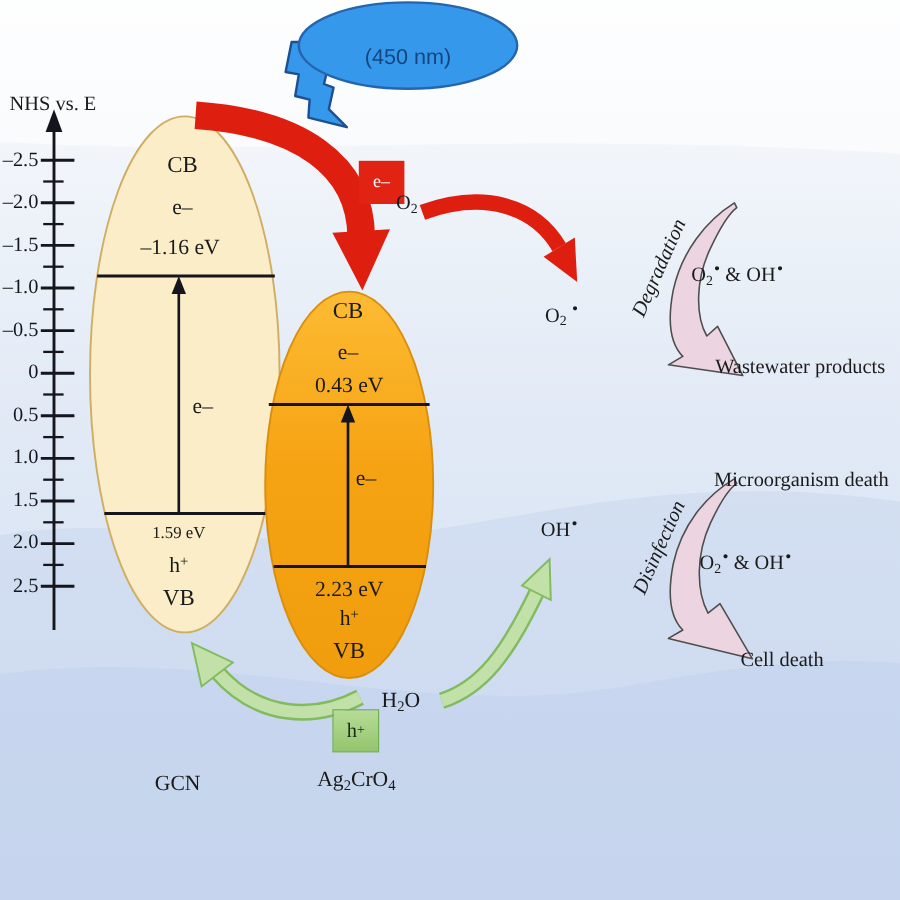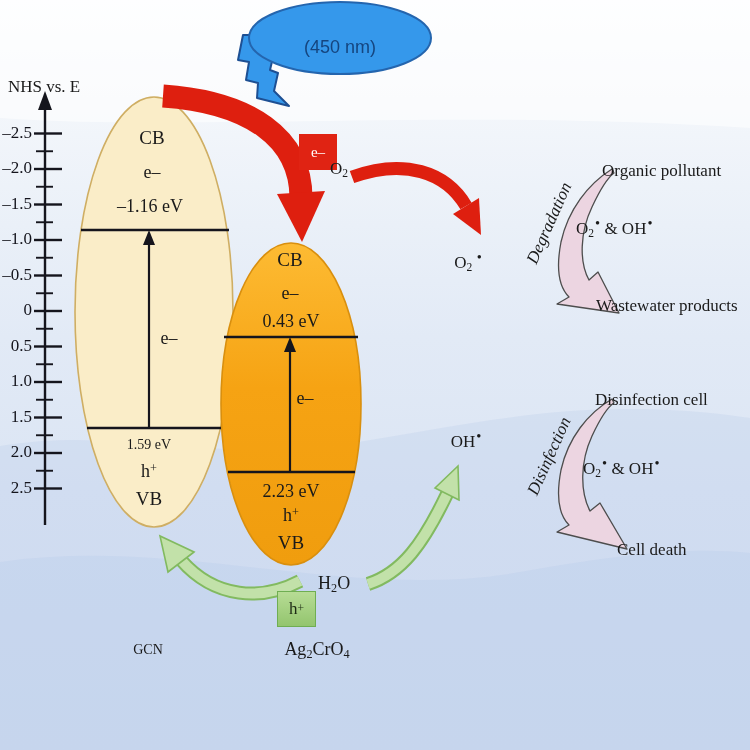--- a/index.html
+++ b/index.html
@@ -140,26 +140,25 @@
   <div class="t ctr" style="left:339px;top:159px;font-size:17px;"><span>O</span><sub class="sb">2</sub></div>
   <div class="t ctr" style="left:468px;top:253px;font-size:17px;"><span>O</span><sub class="sb">2</sub> <sup class="dot">•</sup></div>
 
   <div id="h-box">
       <span>h</span>
       <sup class="sp">+</sup>
     </div>
   <div class="t" style="left:318px;top:573px;font-size:18px;"><span>H</span><sub class="sb">2</sub><span>O</span></div>
   <div class="t ctr" style="left:466px;top:432px;font-size:17px;"><span>OH</span><sup class="dot">•</sup></div>
 
-  <div class="t" style="left:602px;top:161px;font-size:17px;">Organic pollutant</div>
   <div class="t rot" style="left:549px;top:223px;font-size:17px;">Degradation</div>
   <div class="t" style="left:576px;top:219px;font-size:17px;"><span>O</span><sub class="sb">2</sub><sup class="dot">•</sup><span> &amp; OH</span><sup class="dot">•</sup></div>
   <div class="t" style="left:596px;top:296px;font-size:17px;">Wastewater products</div>
 
-  <div class="t" style="left:595px;top:390px;font-size:17px;">Disinfection cell</div>
+  <div class="t" style="left:595px;top:390px;font-size:17px;">Microorganism death</div>
   <div class="t rot" style="left:549px;top:456px;font-size:17px;">Disinfection</div>
   <div class="t" style="left:583px;top:459px;font-size:17px;"><span>O</span><sub class="sb">2</sub><sup class="dot">•</sup><span> &amp; OH</span><sup class="dot">•</sup></div>
   <div class="t" style="left:617px;top:540px;font-size:17px;">Cell death</div>
 
-  <div class="t ctr" style="left:148px;top:642px;font-size:14px;">GCN</div>
-  <div class="t ctr" style="left:297px;top:639px;font-size:18px;margin-left:20px;"><span>Ag</span><sub class="sb">2</sub><span>CrO</span><sub class="sb">4</sub></div>
+  <div class="t ctr" style="left:148px;top:642px;font-size:18px;">GCN</div>
+  <div class="t ctr" style="left:297px;top:639px;font-size:18px;"><span>Ag</span><sub class="sb">2</sub><span>CrO</span><sub class="sb">4</sub></div>
 
 </div>
 
 </body></html>

